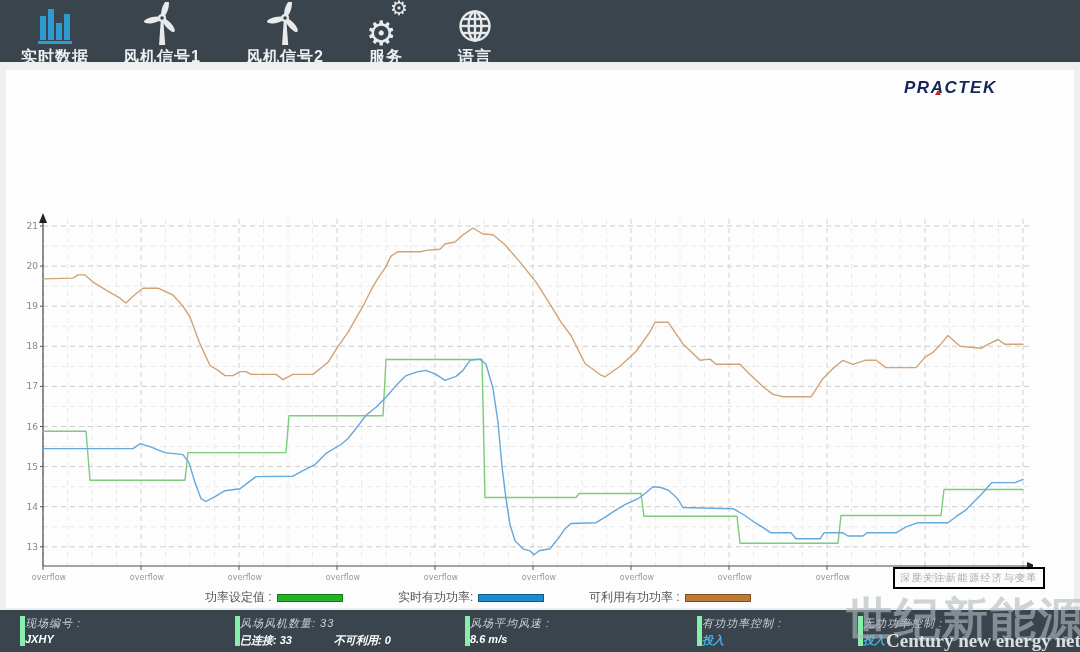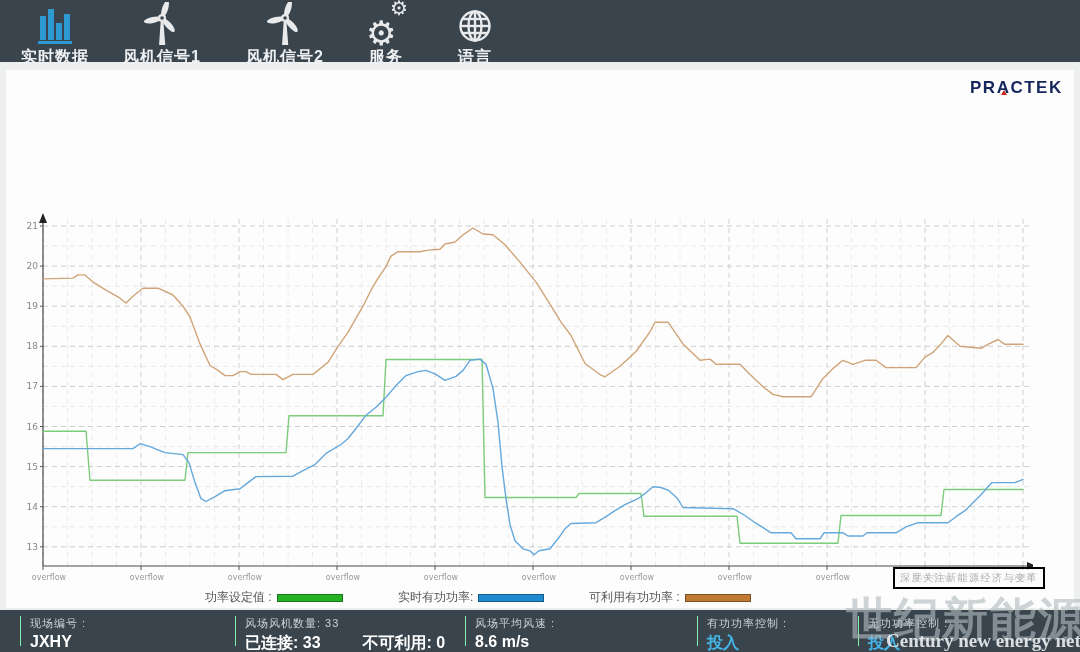--- a/index.html
+++ b/index.html
@@ -21,42 +21,42 @@
   .sec-title { position:absolute; font-size:16px; font-weight:bold; color:#3a3a3a; letter-spacing:1px; }
   .t-left  { left:22px;  top:90px; }
   .t-right { left:562px; top:90px; }
 
   .kv-row { position:absolute; height:20px; font-size:13.5px; color:#474747; }
   .kv-row .k { position:absolute; left:0; }
   .kv-row .v { position:absolute; right:0; font-family:"DejaVu Sans Mono", monospace; font-size:13px; color:#3e3e3e; }
   .col1 { left:22px;  width:498px; }
   .col2 { left:562px; width:496px; }
 
-  .logo { position:absolute; left:970px; top:78px; font-size:17px; font-weight:800; 
+  .logo { position:absolute; left:904px; top:78px; font-size:17px; font-weight:800; font-style:italic;
           color:#15265c; letter-spacing:1.5px; z-index:3; }
   .logo .a-red { position:relative; }
   .logo .a-red::after { content:""; position:absolute; left:4px; bottom:2px; width:0; height:0;
           border-left:3px solid transparent; border-right:3px solid transparent; border-bottom:5px solid #c22a21; }
 
   
   .chart-wrap { position:absolute; left:3px; top:213px; width:1030px; height:372px; z-index:2; }
   .chart-wrap svg { display:block; }
   .chart-wrap text { font-family:"DejaVu Sans", sans-serif; }
 
   
   .legend { position:absolute; top:589px; left:0; width:1080px; height:18px; z-index:2; }
   .legend-item { position:absolute; font-size:12px; color:#555; white-space:nowrap; }
   .legend-item .sw { display:inline-block; width:66px; height:8px; margin-left:5px; vertical-align:middle;
                      border:1px solid rgba(0,0,0,.35); }
 
   
   .footer { position:absolute; left:0; top:610px; width:1080px; height:42px; background:#39444c; z-index:5; }
-  .f-sec { position:absolute; top:6px; height:30px; padding-left:9px; border-left:1px solid #86efac; }
+  .f-sec { position:absolute; top:6px; height:30px; padding-left:0; border-left:5px solid #86efac;font-style:italic; }
   .f-lbl { font-size:11px; color:#ccd2d7; letter-spacing:1px; white-space:nowrap; }
-  .f-val { font-size:16px; font-weight:bold; color:#ffffff; margin-top:2px; white-space:nowrap; }
+  .f-val { font-size:11px; font-weight:bold; color:#ffffff; margin-top:2px; white-space:nowrap; }
   .f-val .gap { display:inline-block; width:42px; }
   .f-val.accent { color:var(--accent-blue,#45b6e8); }
 
   
   .wm-box { position:absolute; left:893px; top:567px; z-index:6; font-size:10px; color:#a9adb0;
             letter-spacing:1.5px; border:2px solid #000000; background:rgba(252,252,252,.65); padding:2px 5px; }
   .wm-big { position:absolute; left:846px; top:589px; z-index:7; font-size:46px; font-weight:bold;
             color:rgba(178,185,191,.62); white-space:nowrap; letter-spacing:2px; font-family:"DejaVu Sans", sans-serif; }
   .wm-sub { position:absolute; left:886px; top:630px; z-index:8; font-size:19px; font-weight:bold;
             font-family:"Liberation Serif", serif; color:rgba(236,239,241,.9); white-space:nowrap; }

